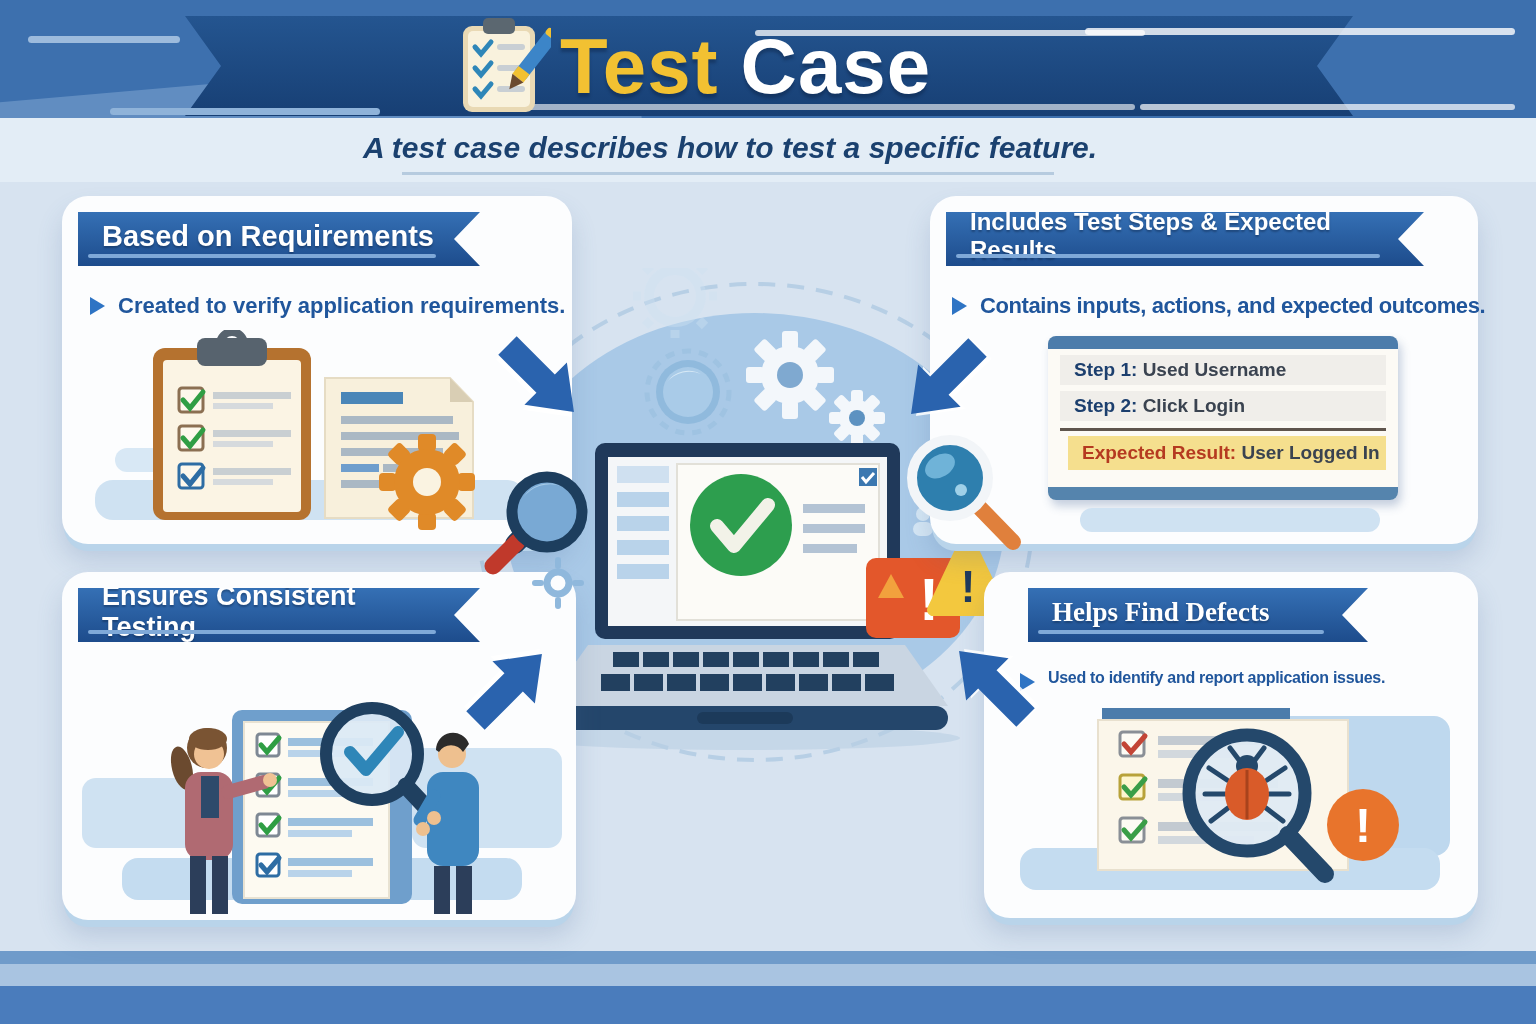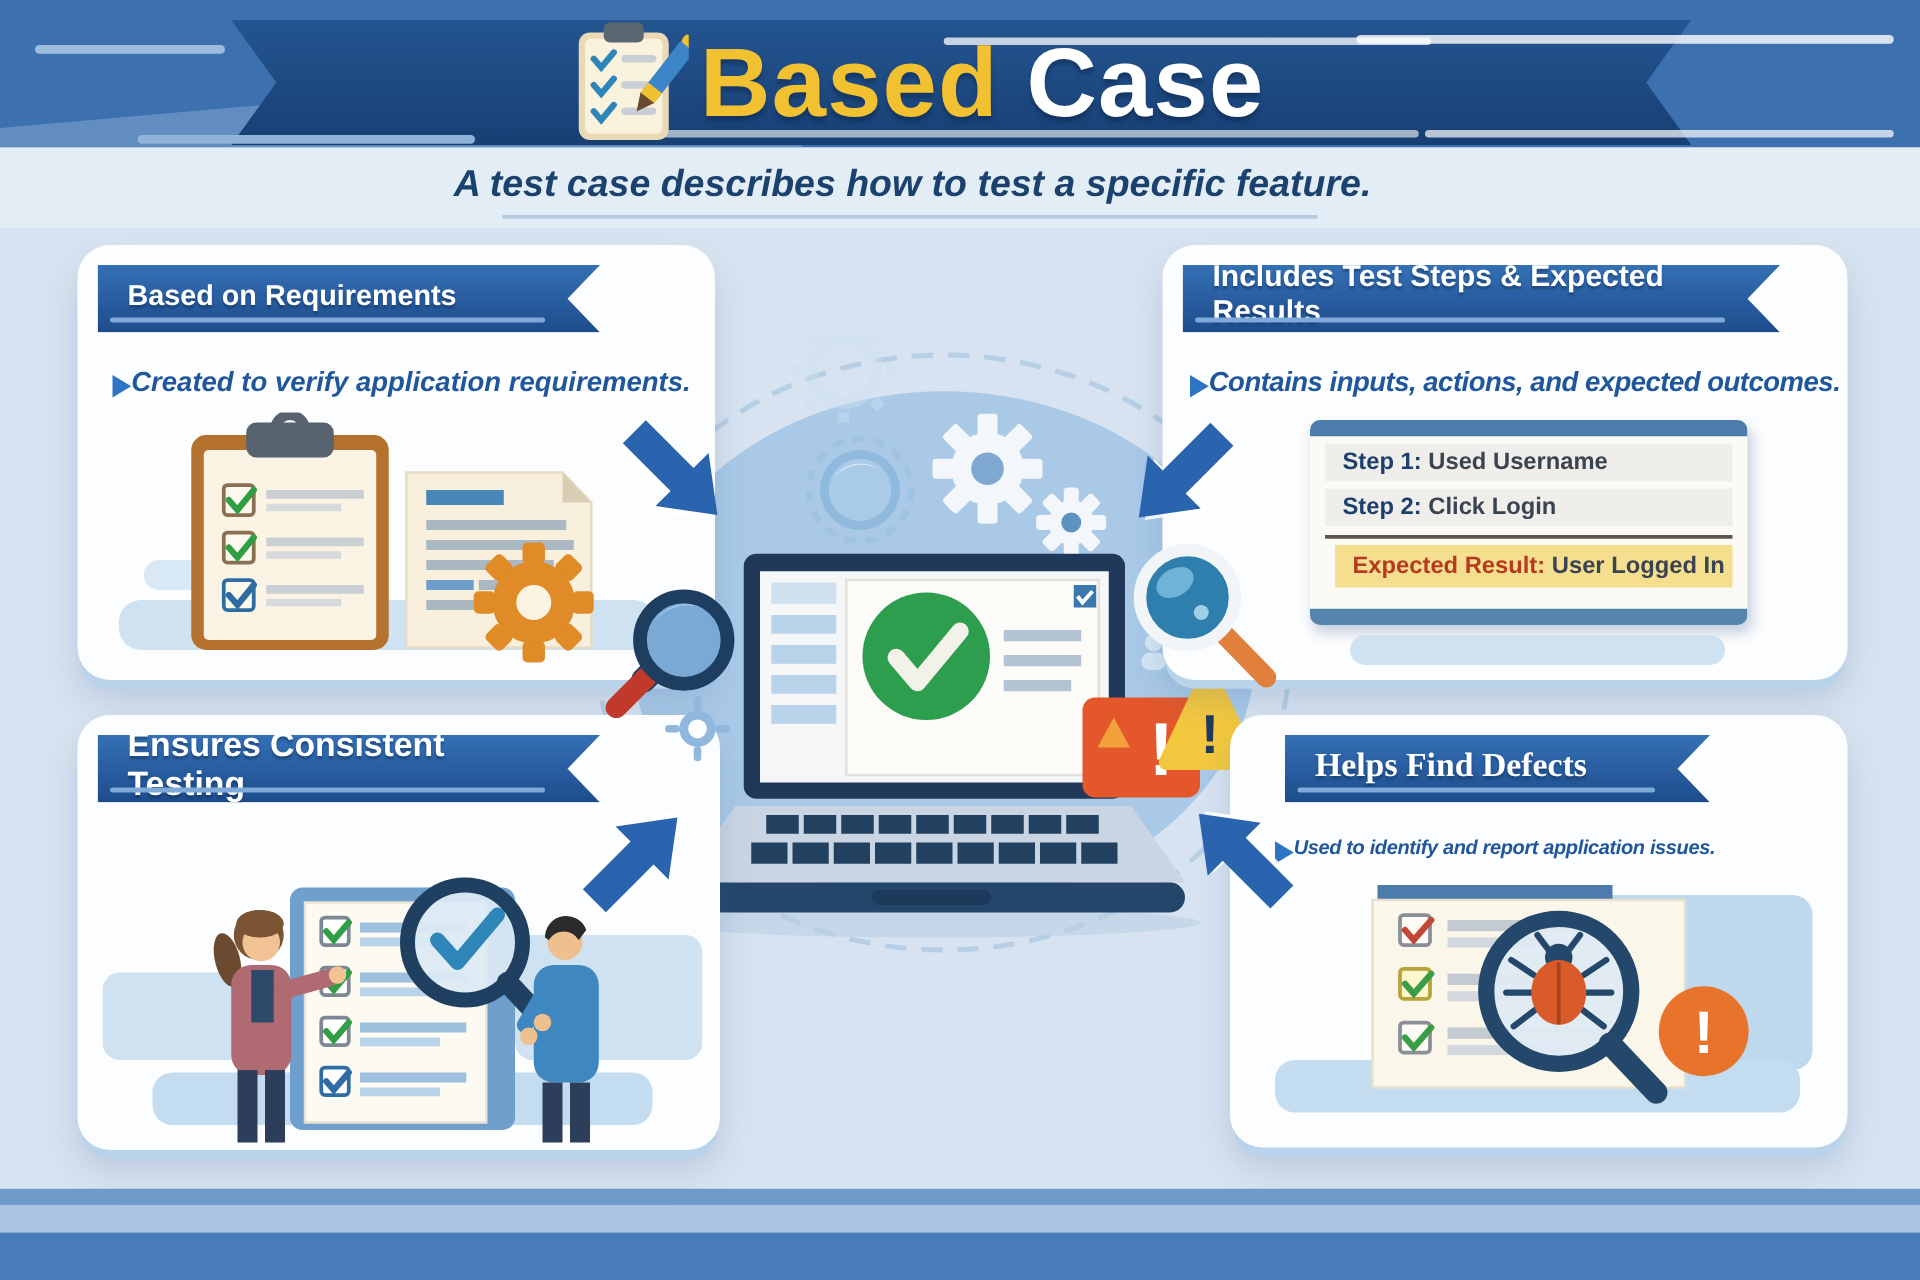--- a/index.html
+++ b/index.html
@@ -55,26 +55,26 @@
     position:absolute;left:16px;top:16px;height:54px;display:flex;align-items:center;
     padding:0 36px 6px 24px;color:#fff;font-weight:bold;
     background:linear-gradient(180deg,#3570b5,#1d4c8c);
     clip-path:polygon(0 0,100% 0,calc(100% - 26px) 50%,100% 100%,0 100%);
     text-shadow:0 2px 2px rgba(10,30,60,.4);
   }
   .panel-ribbon::after{
     content:"";position:absolute;left:10px;right:44px;bottom:8px;height:4px;
     background:#7fa9d8;border-radius:2px;
   }
-  .ribbon-tl{width:402px;font-size:23px;}
+  .ribbon-tl{width:402px;font-size:29px;}
   .ribbon-tr{width:478px;font-size:24px;}
   .ribbon-bl{width:402px;font-size:27px;}
   .ribbon-br{left:44px;width:340px;font-size:27px;font-family:Liberation Serif, serif;}
-  .bullet{position:absolute;display:flex;align-items:center;
-    font-style:italic;font-weight:bold;color:#20569c;line-height:1.3;}
+  .bullet{position:absolute;display:flex;gap:13px;align-items:flex-start;
+    font-weight:bold;color:#20569c;line-height:1.3;}
   .bullet-marker{flex:0 0 auto;width:0;height:0;margin-top:5px;
     border-left:15px solid #2e74c4;border-top:9px solid transparent;border-bottom:9px solid transparent;}
   .bullet-tl{left:28px;top:96px;font-size:22px;white-space:nowrap;}
   .bullet-tr{left:22px;top:96px;font-size:22px;letter-spacing:-.4px;white-space:nowrap;}
   .bullet-bl{left:28px;top:90px;font-size:22px;width:460px;}
   .bullet-br{left:36px;top:96px;font-size:16px;letter-spacing:-.3px;white-space:nowrap;}
   
   .steps-card{
     position:absolute;left:118px;top:140px;width:350px;height:164px;
     background:#fcfaf5;border-radius:8px;display:flex;flex-direction:column;
@@ -133,21 +133,21 @@
       <rect x="42" y="72" width="28" height="6" rx="3"></rect>
     </g>
     <g transform="rotate(38 74 50)">
       <rect x="67" y="14" width="14" height="52" rx="3" fill="#3c85c8"></rect>
       <rect x="67" y="58" width="14" height="10" fill="#f2c132"></rect>
       <polygon points="67,68 81,68 74,82" fill="#6b4a2f"></polygon>
       <rect x="67" y="8" width="14" height="8" rx="3" fill="#f2c132"></rect>
     </g>
   </svg>
   <div class="title-text">
-    <span class="title-word-primary">Based</span>
+    <span class="title-word-primary">Test</span>
     <span class="title-word-secondary">Case</span>
   </div>
   <div class="subtitle">A test case describes how to test a specific feature.</div>
   <div class="subtitle-underline"></div>
 
   <svg class="center-svg" width="620" height="504" viewBox="0 0 620 504">
     <ellipse cx="310" cy="250" rx="250" ry="205" fill="#a9c9e7"></ellipse>
     <ellipse cx="310" cy="254" rx="277" ry="238" fill="none" stroke="#b7cfe5" stroke-width="4" stroke-dasharray="17 12"></ellipse>
 
     <g opacity=".4">

